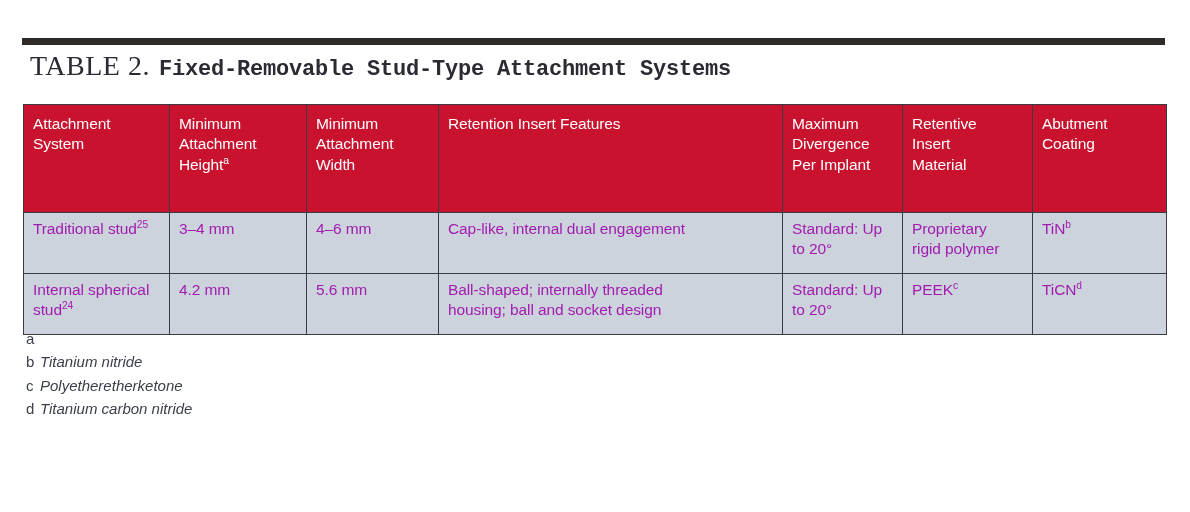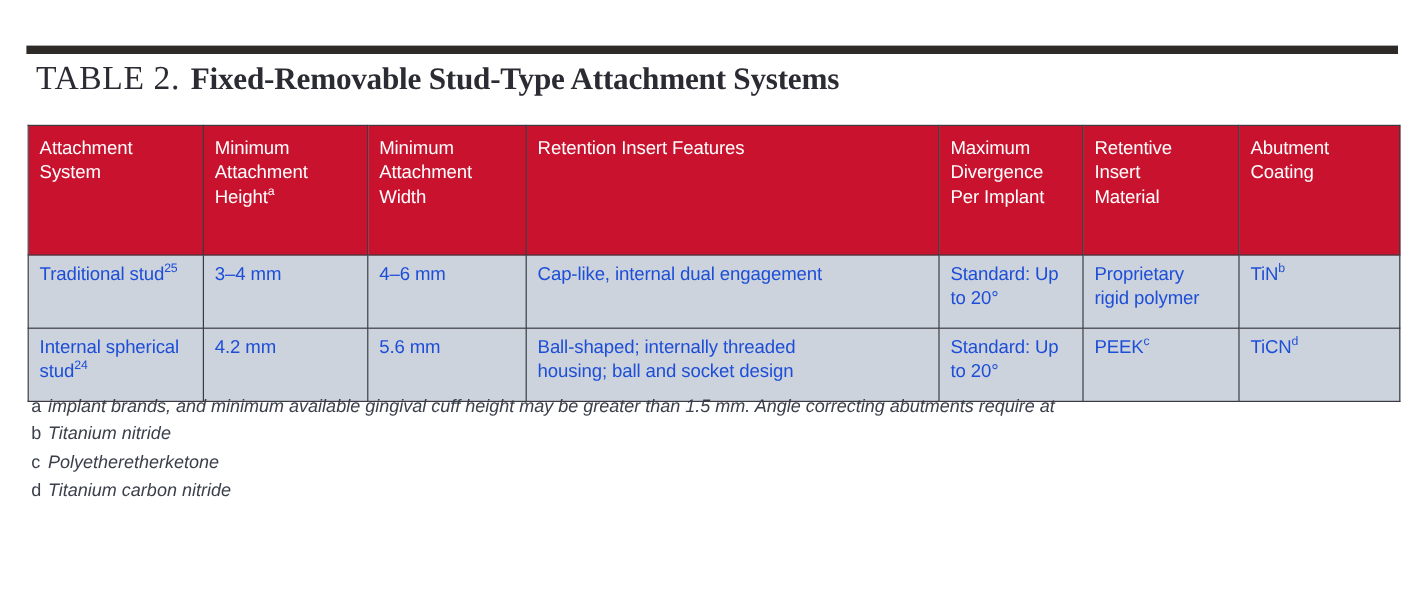--- a/index.html
+++ b/index.html
@@ -44,22 +44,22 @@
     white-space: nowrap;
   }
   .title-label {
     font-family: "Liberation Serif", serif;
     font-size: 28px;
     font-weight: 400;
     letter-spacing: 0.5px;
     color: #2b2b33;
   }
   .title-text {
-    font-family: Liberation Serif, serif;
-    font-size: 26px;
+    font-family: Liberation Mono, monospace;
+    font-size: 22px;
     font-weight: bold;
     color: #2b2b33;
     margin-left: 9px;
     letter-spacing: -0.2px;
   }
 
   
   .tbl-wrap {
     position: absolute;
     left: 23px;
@@ -83,21 +83,21 @@
   table.data thead th {
     background: #c8122e;
     color: #ffffff;
     font-weight: normal;
     text-align: left;
     height: 92px;
     padding-top: 9px;
   }
   table.data tbody td {
     background: #ccd3dc;
-    color: #1d4ed8;
+    color: #a21caf;
     height: 48px;
   }
   sup {
     font-size: 0.66em;
     vertical-align: super;
     line-height: 0;
   }
 
   
   col.c0 { width: 146px; }
@@ -248,21 +248,20 @@
           </td>
         </tr>
       </tbody>
     </table>
   </div>
 
   <div class="notes">
     <div class="note long">
       <span class="note-marker">a</span>
       <span class="note-text">
-        <span class="l">implant brands, and minimum available gingival cuff height may be greater than 1.5 mm. Angle correcting abutments require at</span>
       </span>
     </div>
     <div class="note small">
       <span class="note-marker">b</span>
       <span class="note-text">Titanium nitride</span>
     </div>
     <div class="note small">
       <span class="note-marker">c</span>
       <span class="note-text">Polyetheretherketone</span>
     </div>

